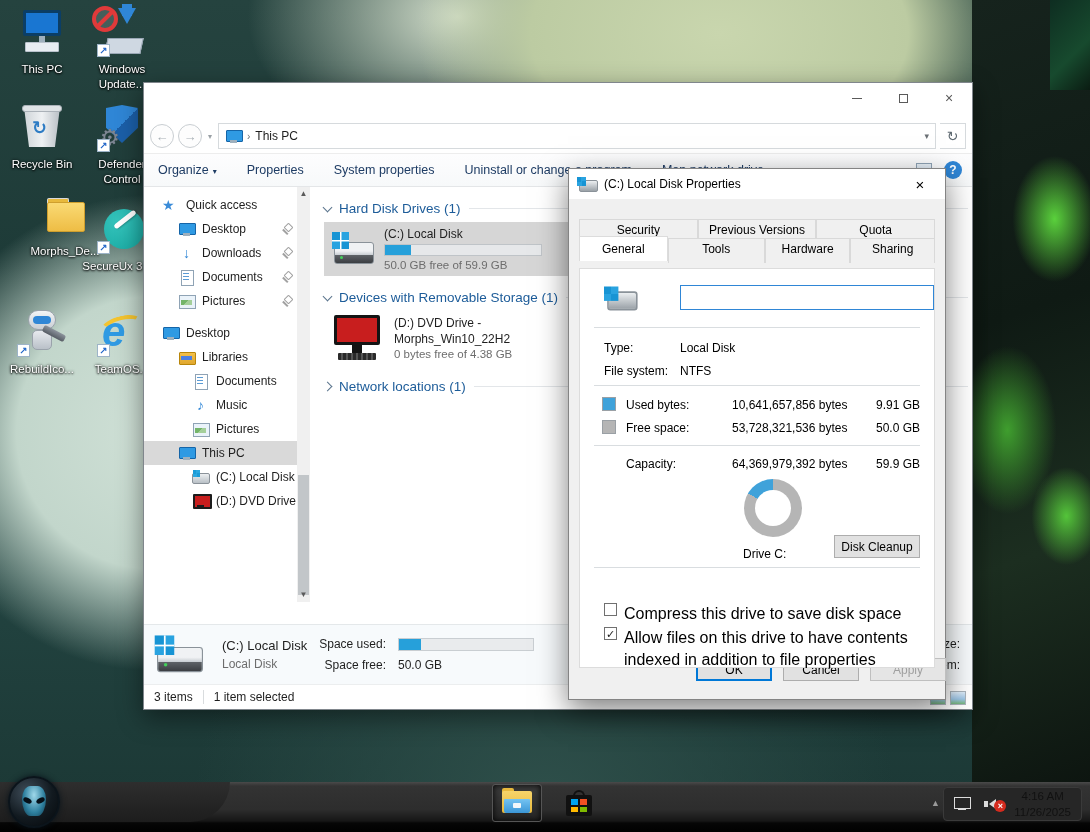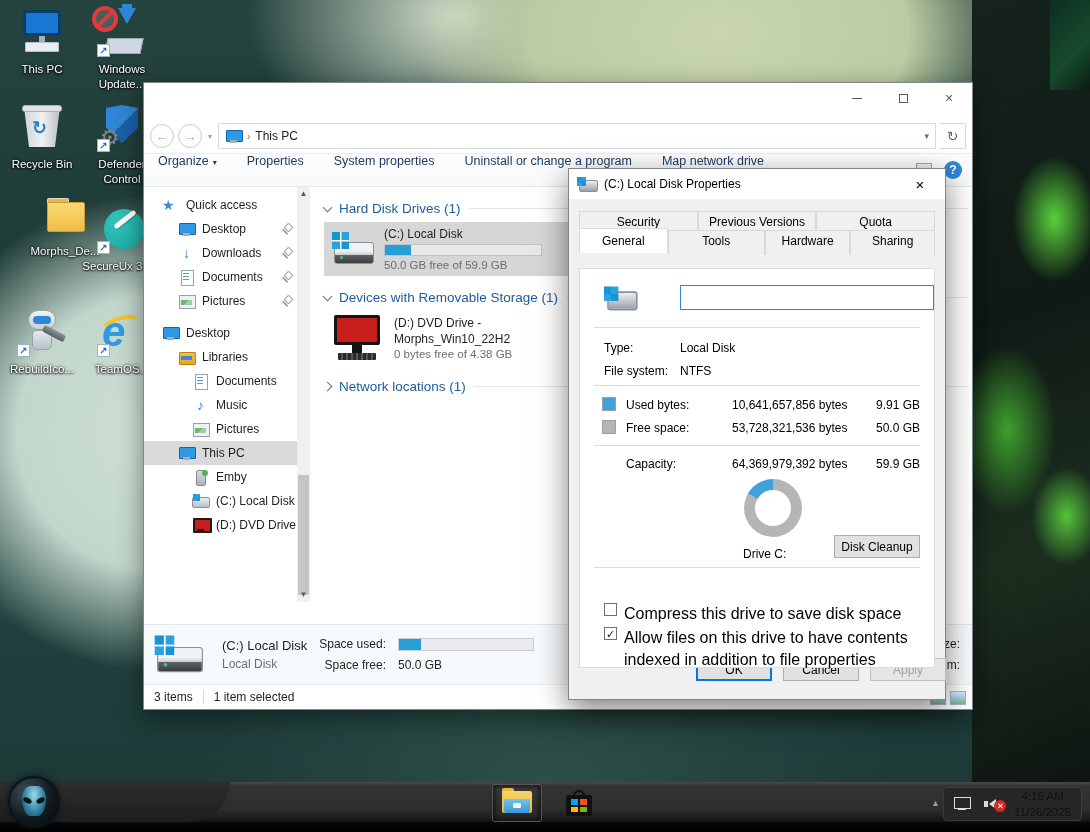--- a/index.html
+++ b/index.html
@@ -71,21 +71,21 @@
   .navcirc { width:24px; height:24px; border:1px solid #c9ced2; border-radius:50%; color:#aab1b7; font-size:13px; display:flex; align-items:center; justify-content:center; background:#fdfdfd; }
   .nav-drop { color:#9aa0a5; font-size:8px; margin:0 2px; }
   .addrbox { flex:1; height:26px; border:1px solid #d6dadd; display:flex; align-items:center; padding:0 6px; gap:5px; font-size:12px; color:#1e1e1e; background:#fff; }
   .addr-chev { color:#6a6f74; font-size:10px; }
   .addrbox .vdrop { margin-left:auto; color:#6a6f74; font-size:9px; }
   .refreshbox { width:26px; height:26px; border:1px solid #d6dadd; border-left:none; display:flex; align-items:center; justify-content:center; color:#5f6a72; font-size:14px; background:#fff; }
   .searchbox { width:222px; height:26px; border:1px solid #d6dadd; display:flex; align-items:center; padding:0 8px; font-size:12px; color:#76797c; background:#fff; }
   .searchbox input { border:none; outline:none; flex:1; font-size:12px; color:#444; font-family:inherit; }
   .mag { width:9px; height:9px; border:1.5px solid #6f7a82; border-radius:50%; position:relative; }
   .mag::after { content:""; position:absolute; width:6px; height:1.5px; background:#6f7a82; transform:rotate(45deg); left:7px; top:9px; }
-  .cmdbar { height:34px; background:linear-gradient(180deg,#fdfdfe,#f7f9fa); border-top:1px solid #ededed; border-bottom:1px solid #e4e6e8; display:flex; align-items:flex-start; padding:0 14px; gap:30px; font-size:12.5px; color:#1e3c64; position:relative; }
+  .cmdbar { height:34px; background:linear-gradient(180deg,#fdfdfe,#f7f9fa); border-top:1px solid #ededed; border-bottom:1px solid #e4e6e8; display:flex; align-items:center; padding:0 14px; gap:30px; font-size:12.5px; color:#1e3c64; position:relative; }
   .cmditem { white-space:nowrap; }
   .cmd-caret { font-size:8px; color:#1e3c64; margin-left:4px; }
   .cmd-right { position:absolute; right:10px; top:7px; display:flex; gap:12px; align-items:center; }
   .viewic { width:16px; height:14px; border:1px solid #8fa3b5; background:linear-gradient(180deg,#e8f0f7,#cfe0ee); }
   .helpc { width:18px; height:18px; border-radius:50%; background:#2f86d6; color:#fff; font-size:12px; font-weight:bold; text-align:center; line-height:18px; }
 
   .winbody { position:absolute; top:104px; left:0; right:0; bottom:107px; display:flex; background:#fff; }
   .sidebar { width:153px; padding-top:6px; font-size:12px; color:#1e1e1e; overflow:hidden; }
   .srow { height:24px; display:flex; align-items:center; gap:7px; padding-right:4px; white-space:nowrap; }
   .srow.sel { background:#d9d9d9; }
@@ -158,21 +158,21 @@
   .vt { width:16px; height:14px; border:1px solid #aab4bc; background:linear-gradient(180deg,#dfeefb,#9ec7e8 60%,#77b67c); }
 
   
   .dlg { position:absolute; left:568px; top:168px; width:378px; height:532px; background:#f0f0f0; border:1px solid #848484; box-shadow:0 10px 28px rgba(0,0,0,.5); font-size:12px; color:#000; }
   .dlg-title { height:30px; display:flex; align-items:center; padding:2px 8px; gap:7px; background:#fff; }
   .dlg-title .txt { font-size:12px; color:#000; }
   .dlg-x { margin-left:auto; width:34px; text-align:center; font-size:15px; color:#000; }
   .minidisk { width:20px; height:15px; position:relative; }
   .minidisk::before { content:""; position:absolute; left:2px; bottom:0; width:17px; height:10px; background:linear-gradient(180deg,#eceff1,#9aa1a7); border:1px solid #8a9299; border-radius:2px; }
   .minidisk::after { content:""; position:absolute; left:0; top:0; width:9px; height:9px; background:conic-gradient(#29a3e0 0 25%,#1794d4 0 50%,#29a3e0 0 75%,#1794d4 0); }
-  .tabs { position:absolute; left:10px; right:10px; top:42px; height:42px; }
+  .tabs { position:absolute; left:10px; right:10px; top:50px; height:42px; }
   .tabrow { display:flex; position:absolute; left:0; right:0; }
   .tabrow.back { top:0; }
   .tabrow.front { top:19px; }
   .tab { border:1px solid #d9d9d9; border-bottom:none; background:#f0f0f0; padding:3px 10px 4px; text-align:center; font-size:12px; color:#000; }
   .tabrow.back .tab { flex:1; height:21px; }
   .tab.active { background:#fff; border-color:#dcdcdc; position:relative; top:-2px; height:25px; z-index:3; padding-top:5px; }
   .page { position:absolute; left:10px; right:10px; top:99px; height:400px; background:#fff; border:1px solid #dcdcdc; z-index:2; }
   .hr { position:absolute; left:14px; right:14px; height:1px; background:#d9dde0; }
   .lblinput { position:absolute; left:100px; top:16px; width:254px; height:25px; border:1px solid #569de5; outline:1px solid #2f86d6; outline-offset:-1px; background:#fff; font-family:inherit; font-size:12px; padding:0 4px; }
   .dlg .minidisk.big { transform:scale(1.6); left:30px; top:22px; position:absolute; }
@@ -384,24 +384,20 @@
         </div>
       <div class="srow lv3">
           <span class="sic ic-pic"></span>
           <span>Pictures</span>
         </div>
       <div class="srow lv2 sel">
           <span class="sic ic-mon"></span>
           <span>This PC</span>
         </div>
       <div class="srow lv3">
-          <span class="sic ic-emby"></span>
-          <span>Emby</span>
-        </div>
-      <div class="srow lv3">
           <span class="sic ic-disk"></span>
           <span>(C:) Local Disk</span>
         </div>
       <div class="srow lv3">
           <span class="sic ic-dvdm"></span>
           <span>(D:) DVD Drive -</span>
         </div>
     </div>
     <div class="sscroll">
       <div class="sarrow" style="top:0">▲</div>

